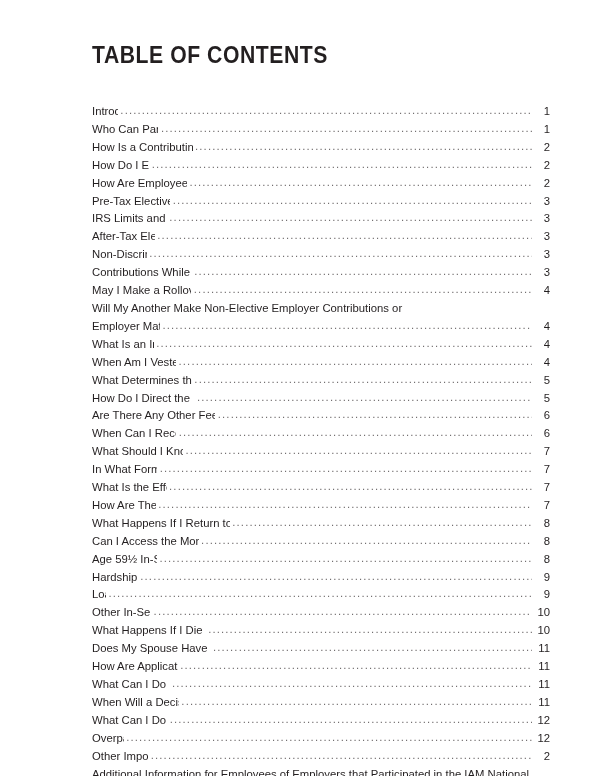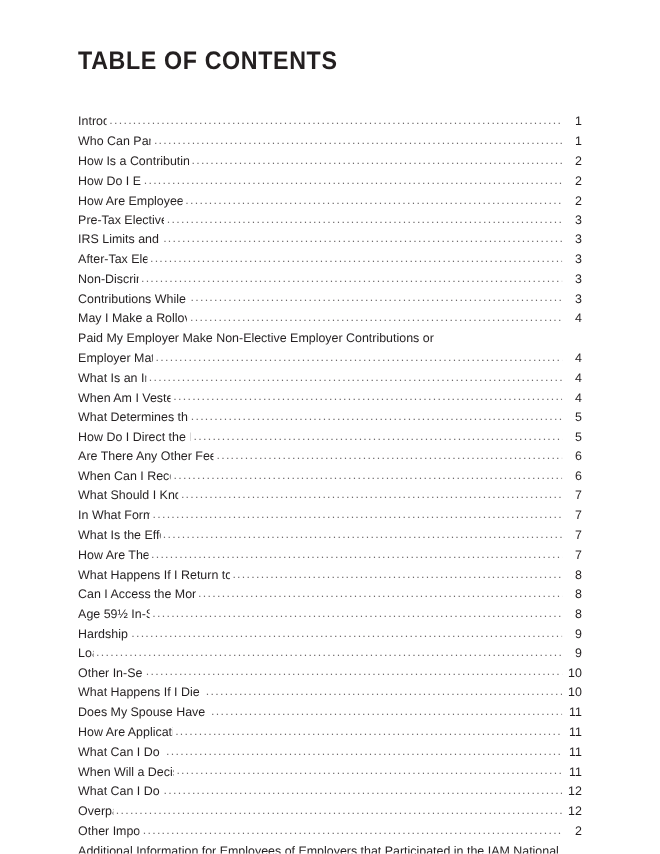--- a/index.html
+++ b/index.html
@@ -13,20 +13,21 @@
     font-family: "Liberation Sans", sans-serif;
     color: #231f20;
     overflow: hidden;
   }
   .page {
     position: relative;
     width: 476px;
     height: 776px;
     box-sizing: border-box;
     padding: 0;
+    margin-left: 21px;
   }
   .toc-title {
     position: absolute;
     left: 71px;
     top: 44px;
     font-size: 23px;
     font-weight: bold;
     letter-spacing: 0.6px;
     line-height: 1;
     color: #231f20;
@@ -168,21 +169,21 @@
         </div>
       </div>
       <div class="toc-entry">
         <div class="entry-row">
           <span class="entry-label">May I Make a Rollover Contribution from Another Plan?</span>
           <span class="leader">...........................................................................................................................................................................................................................</span>
           <span class="page-num">4</span>
         </div>
       </div>
       <div class="toc-entry">
-        <span class="entry-firstline">Paid My Employer Make Non-Elective Employer Contributions or</span>
+        <span class="entry-firstline">Will My Another Make Non-Elective Employer Contributions or</span>
         <div class="entry-row">
           <span class="entry-label">Employer Matching Contributions?</span>
           <span class="leader">...........................................................................................................................................................................................................................</span>
           <span class="page-num">4</span>
         </div>
       </div>
       <div class="toc-entry">
         <div class="entry-row">
           <span class="entry-label">What Is an Individual Account?</span>
           <span class="leader">...........................................................................................................................................................................................................................</span>

